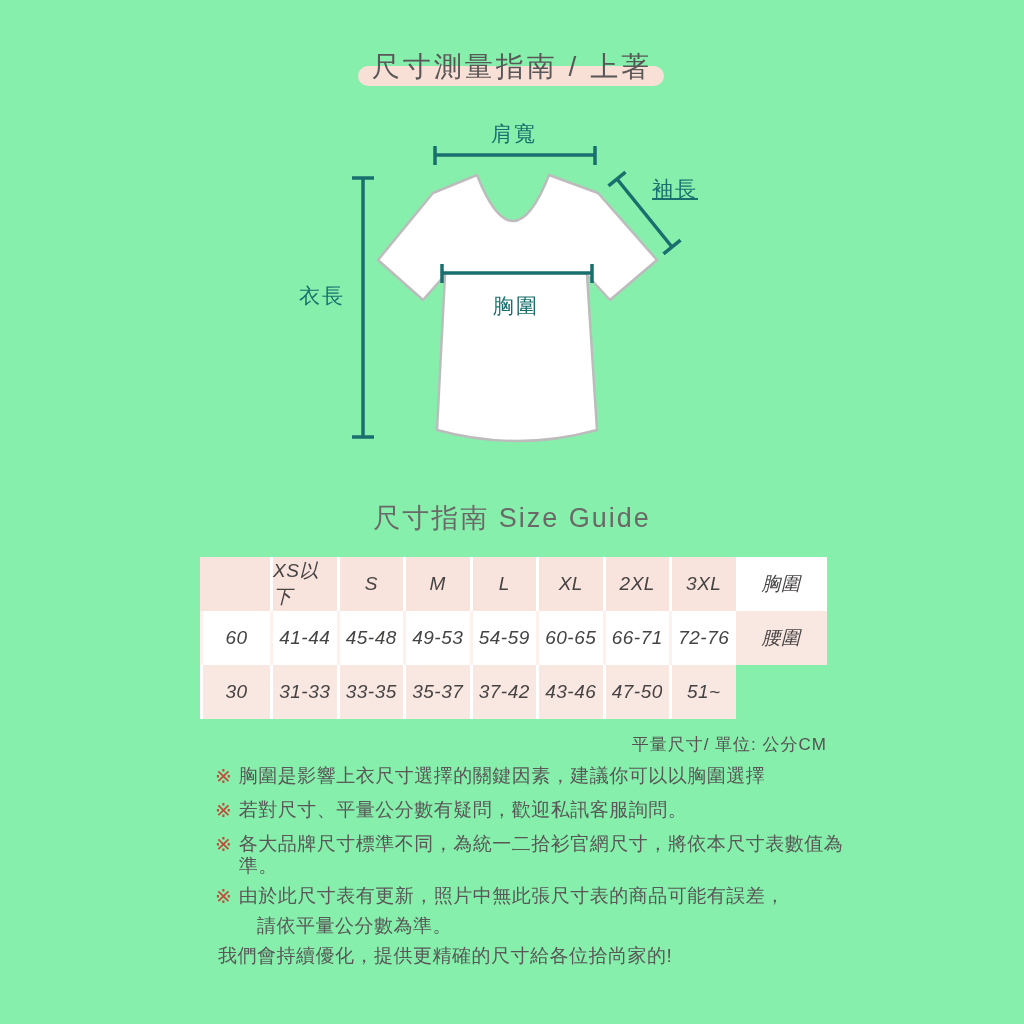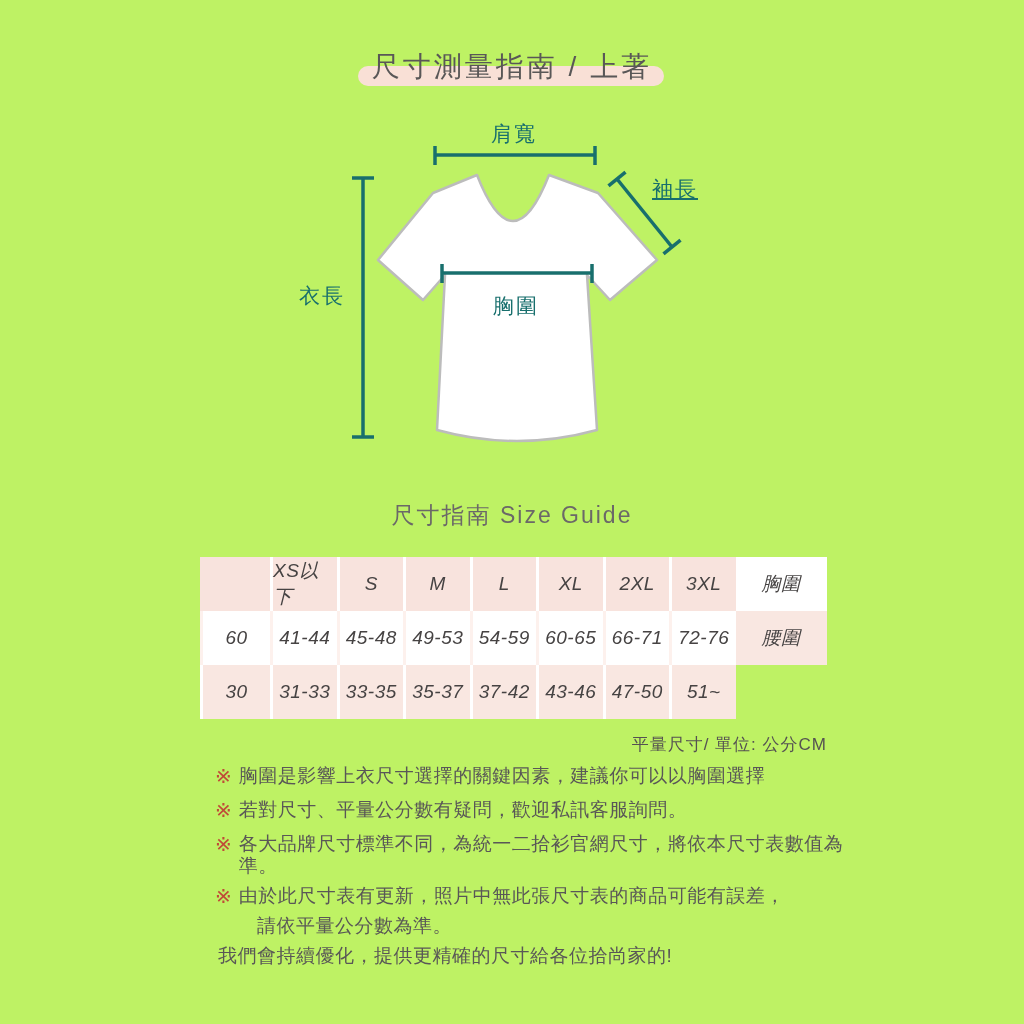--- a/index.html
+++ b/index.html
@@ -8,42 +8,42 @@
     --text:#595757;
     --table-text:#464343;
     --peach:#f9e0d6;
     --pink-head:#f8e3dd;
     --pink-row:#f9e7e1;
     --sep-white-row:#fdf1ed;
     --red:#c04b38;
   }
   html,body{margin:0;padding:0;background:#fff;}
   .page{
-    position:relative;width:1024px;height:1024px;background:#bef264;overflow:hidden;
+    position:relative;width:1024px;height:1024px;background:#86efac;overflow:hidden;
     font-family:"Liberation Sans","DejaVu Sans",sans-serif;color:var(--text);
   }
   
   .title-wrap{position:absolute;top:48px;left:0;width:100%;text-align:center;}
   .title-inner{position:relative;display:inline-block;}
   .title-hl{position:absolute;left:-14px;right:-12px;bottom:0px;height:20px;
     background:var(--peach);border-radius:10px;}
   .title-text{position:relative;font-size:28px;letter-spacing:3px;color:var(--text);
     font-weight:500;line-height:38px;}
   
   .diagram{position:absolute;top:105px;left:0;width:1024px;height:352px;padding-left:41px;}
   .diagram svg{position:absolute;left:280px;top:0;}
   .dlabel{position:absolute;color:var(--teal);font-size:21px;letter-spacing:2px;
     line-height:24px;font-weight:500;white-space:nowrap;}
   .dlabel.shoulder{left:434px;top:17px;width:160px;text-align:center;}
   .dlabel.sleeve{left:652px;top:72px;text-decoration:underline;}
   .dlabel.length{left:299px;top:179px;}
   .dlabel.chest{left:434px;top:189px;width:164px;text-align:center;}
   
   .section-title{position:absolute;top:500px;left:0;width:100%;text-align:center;
-    font-size:23px;color:#6b6868;letter-spacing:2px;font-weight:500;}
+    font-size:27px;color:#6b6868;letter-spacing:2px;font-weight:500;}
   
   .size-table{position:absolute;left:200px;top:557px;
     display:grid;grid-template-columns:70px repeat(7,66.5px) 91px;
     grid-auto-rows:54px;font-style:italic;}
   .cell{display:flex;align-items:center;justify-content:center;
     font-size:19px;color:var(--table-text);letter-spacing:0.5px;
     border-left:3px solid transparent;}
   .cell.first{border-left:none;}
   .cell.head{background:var(--pink-head);border-left-color:#fff;}
   .cell.head.first{border-left:none;}

